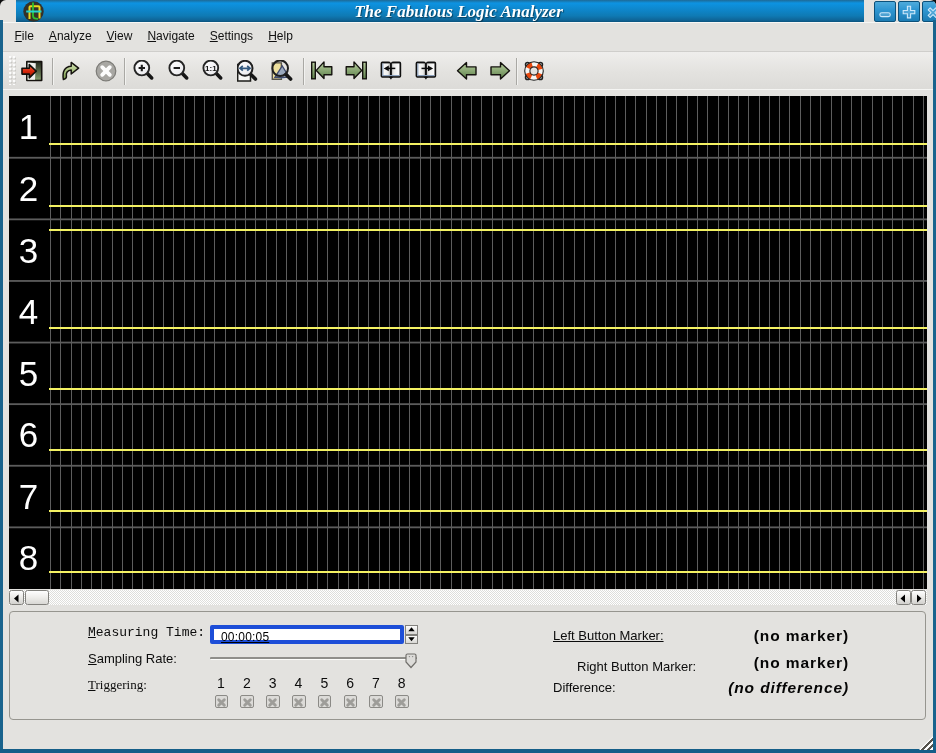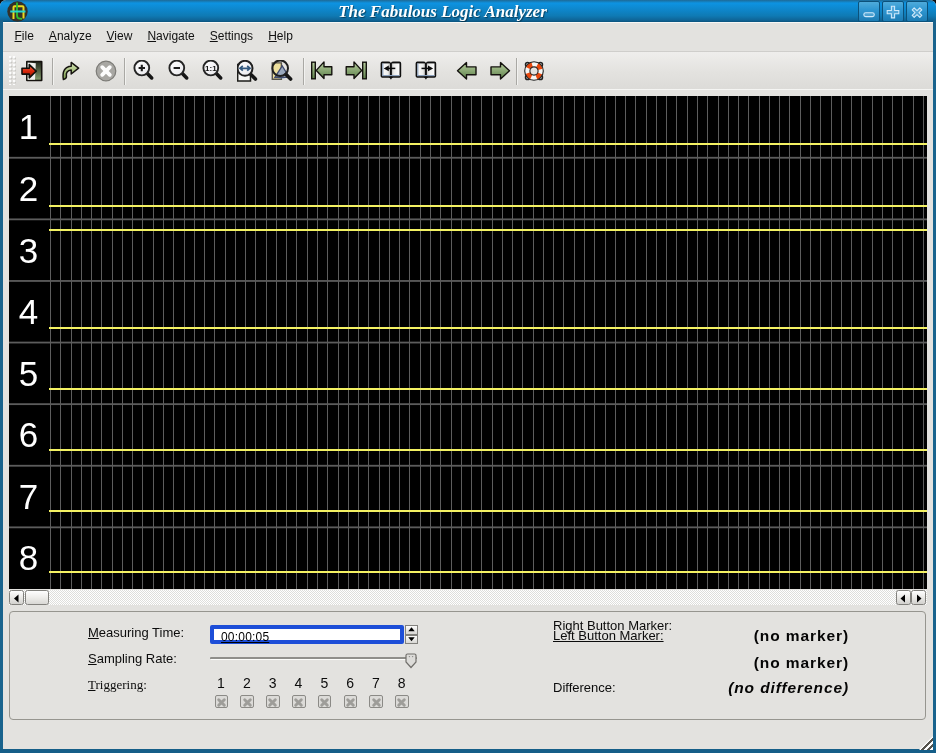--- a/index.html
+++ b/index.html
@@ -1,18 +1,18 @@
 <!DOCTYPE html>
 <html><head>
 <meta charset="utf-8">
 <style>
 html,body{margin:0;padding:0;}
 body{width:936px;height:753px;background:#0d0d0d;font-family:"Liberation Sans",sans-serif;position:relative;overflow:hidden;}
 #win{position:absolute;left:0;top:0;width:936px;height:753px;border-radius:6px 6px 0 0;overflow:hidden;background:#e3e2df;}
-#titlebar{position:absolute;left:0;top:0;width:936px;height:22px;background:linear-gradient(180deg,#1e6a96 0%,#0d93e2 14%,#0f7ab4 72%,#0f6496 92%,#0b537d 100%);}
+#titlebar{position:absolute;left:16px;top:0;width:848px;height:22px;background:linear-gradient(180deg,#1e6a96 0%,#0d93e2 14%,#0f7ab4 72%,#0f6496 92%,#0b537d 100%);}
 #title{position:absolute;left:30px;top:2px;width:825px;text-align:center;font-family:"Liberation Serif",serif;font-weight:bold;font-style:italic;font-size:17px;color:#fff;text-shadow:1px 1px 1px rgba(0,0,0,0.45);}
 .wbtn{position:absolute;top:1px;width:22.5px;height:20.5px;border:1px solid #0c517a;border-radius:2px;background:linear-gradient(180deg,#4fabdb 0%,#2f97d2 40%,#1c7cb4 100%);box-sizing:border-box;overflow:hidden;}
 #tbicon{position:absolute;left:7px;top:1px;}
 .bl{position:absolute;left:0;top:20px;bottom:0;width:3px;background:#19638d;z-index:5;}
 .br{position:absolute;right:0;top:20px;bottom:0;width:3px;background:#19638d;z-index:5;}
 .bb{position:absolute;left:0;right:0;bottom:0;height:4px;background:#155e88;z-index:5;}
 #menubar{position:absolute;left:3px;top:22px;width:930px;height:29px;background:#e3e2df;border-top:1px solid #f7f7f5;font-size:12px;color:#111;padding-left:4px;box-sizing:border-box;}
 #menubar span.mi{display:inline-block;padding:0 7.5px;line-height:27px;}
 #toolbar{position:absolute;left:3px;top:51px;width:930px;height:39px;border-top:1px solid #cfcecb;background:linear-gradient(180deg,#efeeec 0%,#e3e2df 55%,#dcdbd8 100%);border-bottom:1px solid #f5f5f3;box-sizing:border-box;}
 .tsep{position:absolute;top:58px;height:27px;width:1px;background:#a9a8a4;border-right:1px solid #f2f2f0;}
@@ -301,21 +301,21 @@
         </svg></div>
     <div class="sbtn" style="left:16px;width:24px;background:linear-gradient(180deg,#fefefe 0%,#ecebe8 55%,#d8d7d4 100%);"></div>
     <div class="sbtn" style="left:887px;width:14.5px;"><svg width="13" height="13" viewBox="0 0 13 13">
           <path d="M8,2.5 L3.5,6.5 L8,10.5 Z" fill="#000"></path>
         </svg></div>
     <div class="sbtn" style="left:902px;width:14.5px;"><svg width="13" height="13" viewBox="0 0 13 13">
           <path d="M5,2.5 L9.5,6.5 L5,10.5 Z" fill="#000"></path>
         </svg></div>
   </div>
   <div id="gb"></div>
-  <div class="lbl" style="left:88px;top:625px;"><span style="text-decoration:underline">M</span>easuring Time:</div>
+  <div class="lbl" style="left:88px;top:625px;font-family:Liberation Mono, monospace;"><span style="text-decoration:underline">M</span>easuring Time:</div>
   <div class="lbl" style="left:88px;top:651px;"><span style="text-decoration:underline">S</span>ampling Rate:</div>
   <div class="lbl" style="left:88px;top:677px;font-family:Liberation Serif, serif;"><span style="text-decoration:underline">T</span>riggering:</div>
   <div id="mtinput">00:00:05</div>
   <div class="spb" style="top:625px;"><svg width="11" height="7" viewBox="0 0 11 7">
         <path d="M5.5,1.2 L8.7,5.3 H2.3 Z" fill="#000"></path>
       </svg></div>
   <div class="spb" style="top:634.5px;"><svg width="11" height="7" viewBox="0 0 11 7">
         <path d="M5.5,5.3 L8.7,1.2 H2.3 Z" fill="#000"></path>
       </svg></div>
   <div id="groove"></div>
@@ -370,21 +370,21 @@
           <path d="M2.7,2.7 L8.3,8.3 M8.3,2.7 L2.7,8.3" stroke="#9e9d99" stroke-width="2.9" stroke-linecap="round"></path>
         </svg>
       </div>
       <div class="cb" style="left:395.2px;">
         <svg style="display:block;margin:1px auto 0 auto" width="11" height="11" viewBox="0 0 11 11">
           <path d="M2.7,2.7 L8.3,8.3 M8.3,2.7 L2.7,8.3" stroke="#9e9d99" stroke-width="2.9" stroke-linecap="round"></path>
         </svg>
       </div>
     </div>
   <div class="rlbl" style="top:628px;text-decoration:underline;">Left Button Marker:</div>
-  <div class="rlbl" style="top:618px;">Right Button Marker:</div>
+  <div class="rlbl" style="top:659px;margin-left:24px;">Right Button Marker:</div>
   <div class="rlbl" style="top:680px;">Difference:</div>
   <div class="rval" style="top:627px;">(no marker)</div>
   <div class="rval" style="top:653.5px;">(no marker)</div>
   <div class="rval" style="top:678.5px;font-style:italic;">(no difference)</div>
   <div id="grip"></div>
   <div class="bl"></div>
     <div class="br"></div>
     <div class="bb"></div>
 </div>
 

